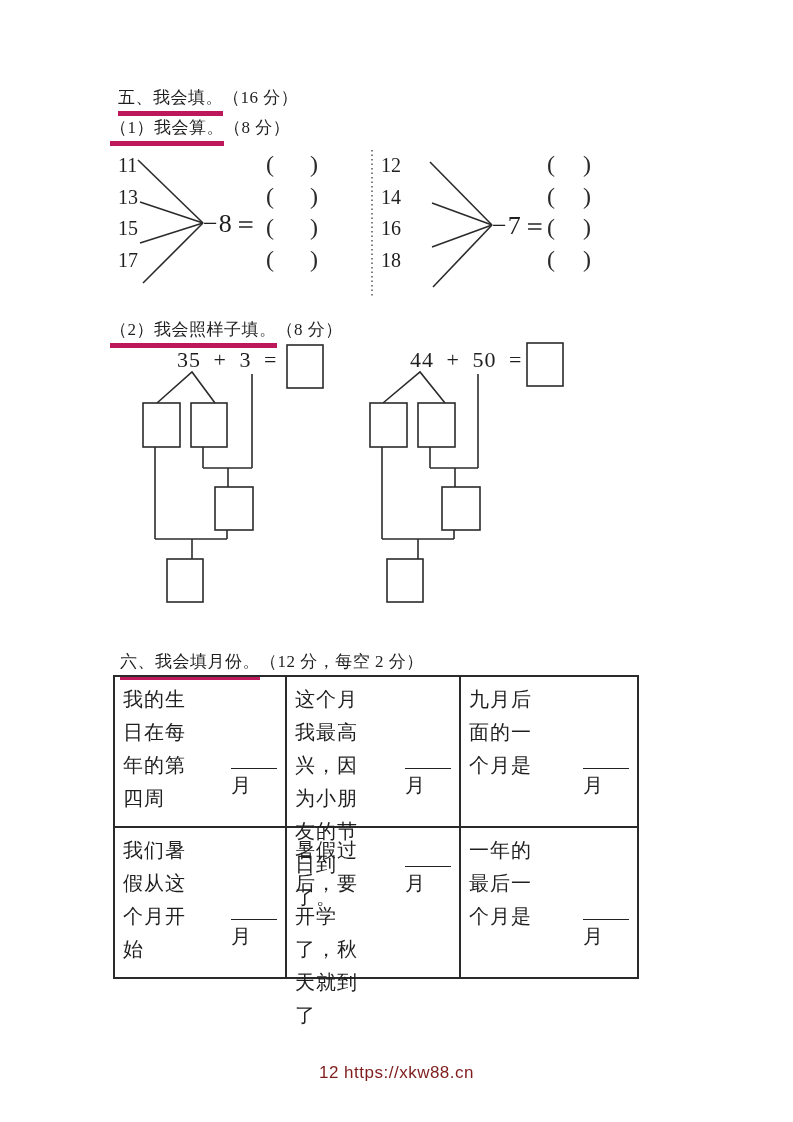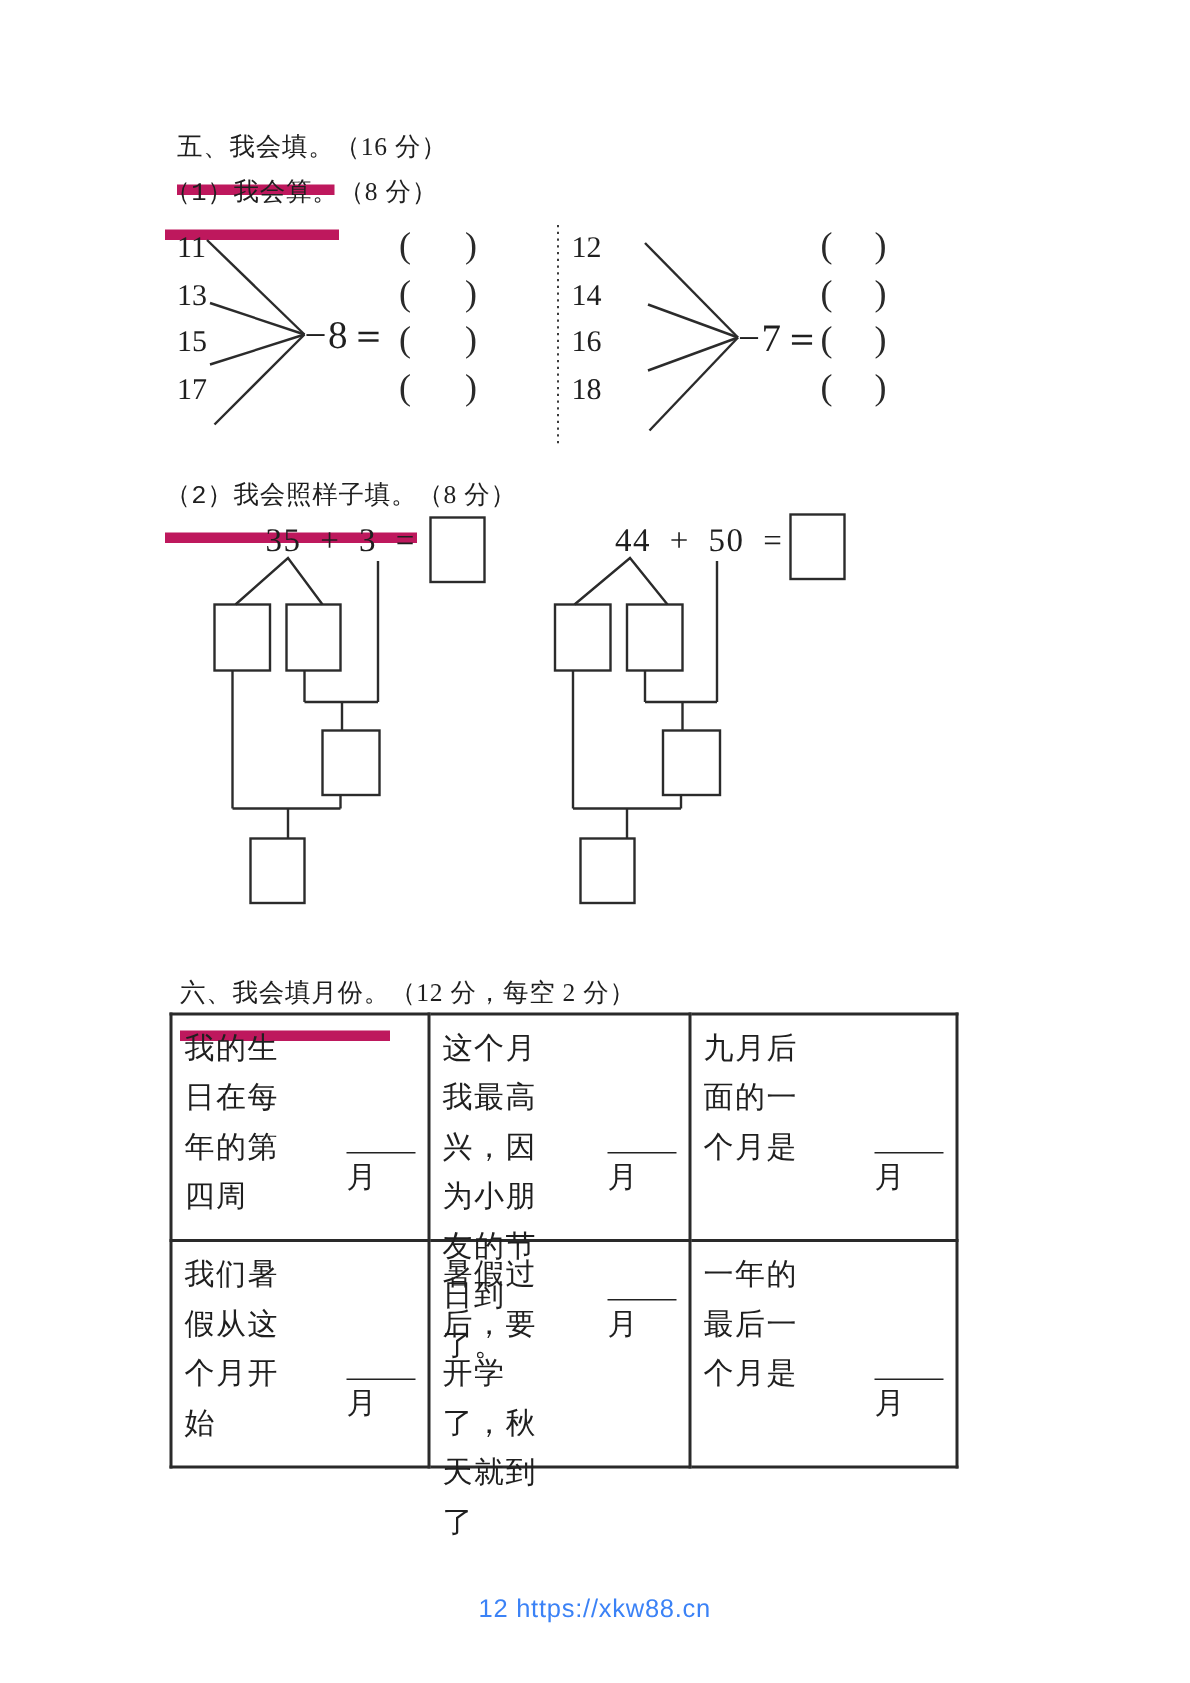--- a/index.html
+++ b/index.html
@@ -3,21 +3,21 @@
 <meta charset="utf-8">
 <style>
   html,body{margin:0;padding:0;}
   body{
     width:793px;height:1122px;background:#ffffff;position:relative;
     font-family:"Liberation Serif","DejaVu Serif",serif;color:#1f1f1f;
     overflow:hidden;
   }
   .abs{position:absolute;white-space:nowrap;}
   .heading{font-size:17px;letter-spacing:.5px;}
-  .u{border-bottom:7px solid #be185d;padding-bottom:14px;font-family:Liberation Mono, monospace;}
+  .u{border-bottom:5px solid #be185d;padding-bottom:4px;}
   .fan-num{font-size:20px;}
   .fan-op{font-size:26px;letter-spacing:1px;}
   .paren-row{display:flex;justify-content:space-between;font-size:24px;color:#2a2a2a;}
   .eq{font-size:22px;word-spacing:6px;letter-spacing:1px;}
   svg{position:absolute;left:0;}
   .wire{stroke:#2b2b2b;stroke-width:1.6;fill:none;}
   .bx{stroke:#2b2b2b;stroke-width:1.6;fill:none;}
   .dotted{stroke:#3a3a3a;stroke-width:1.3;stroke-dasharray:1.5 3;}
   
   .mtable{position:absolute;left:113px;top:675px;border-collapse:collapse;table-layout:fixed;}
@@ -27,21 +27,21 @@
     letter-spacing:1px;
   }
   .cellflex{display:flex;flex-direction:row;height:119px;}
   .celltext{white-space:normal;word-break:break-all;}
   .blank-row{padding-left:38px;font-size:20px;}
   .blank-row.bottom{margin-top:auto;}
   .blank{display:inline-block;width:46px;border-bottom:1.6px solid #222;height:18px;vertical-align:bottom;}
   .footer{
     position:absolute;left:0;top:1063px;width:793px;text-align:center;
     font-family:"Liberation Sans","DejaVu Sans",sans-serif;
-    font-size:17px;color:#3b82f6;letter-spacing:.5px;
+    font-size:17px;color:#7f1d1d;letter-spacing:.5px;
   }
 </style>
 </head>
 <body>
 
 <div class="abs heading" style="left:118px;top:86px;"><span class="u">五、我会填。</span><span>（16 分）</span></div>
 
 <div class="abs heading" style="left:110px;top:116px;"><span class="u">（1）我会算。</span><span>（8 分）</span></div>
 
 <svg style="top:145px;" width="793" height="158" viewBox="0 145 793 158">

